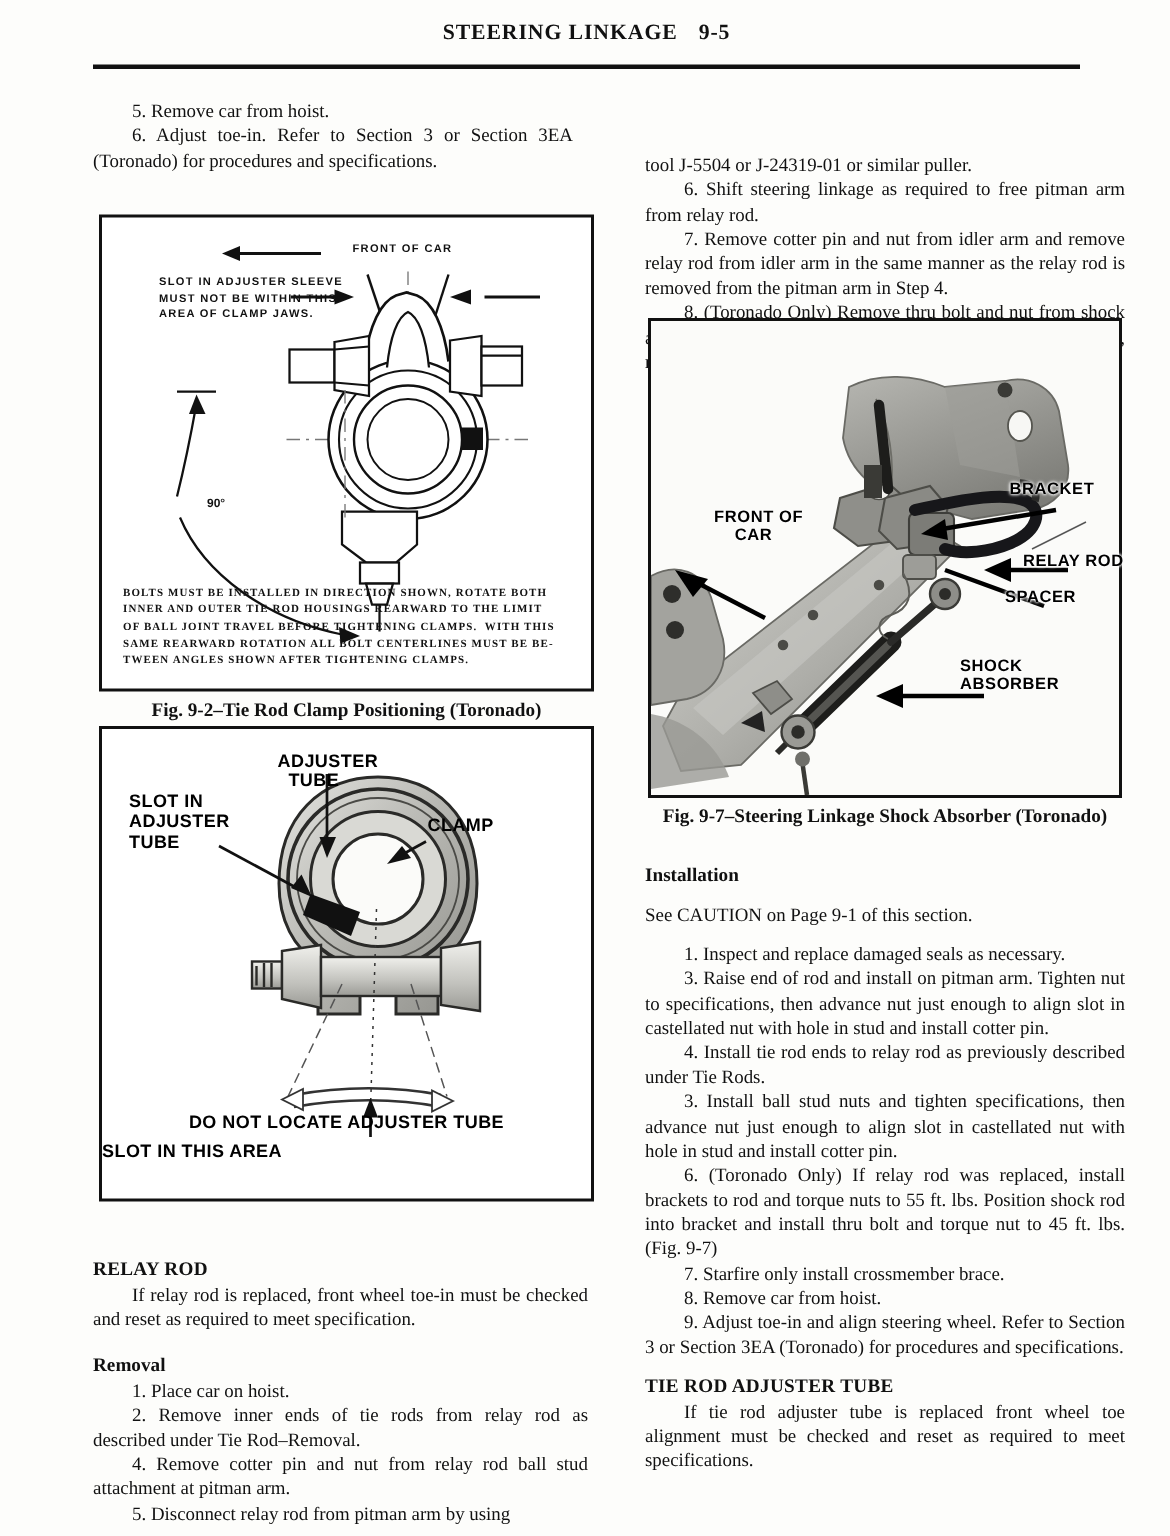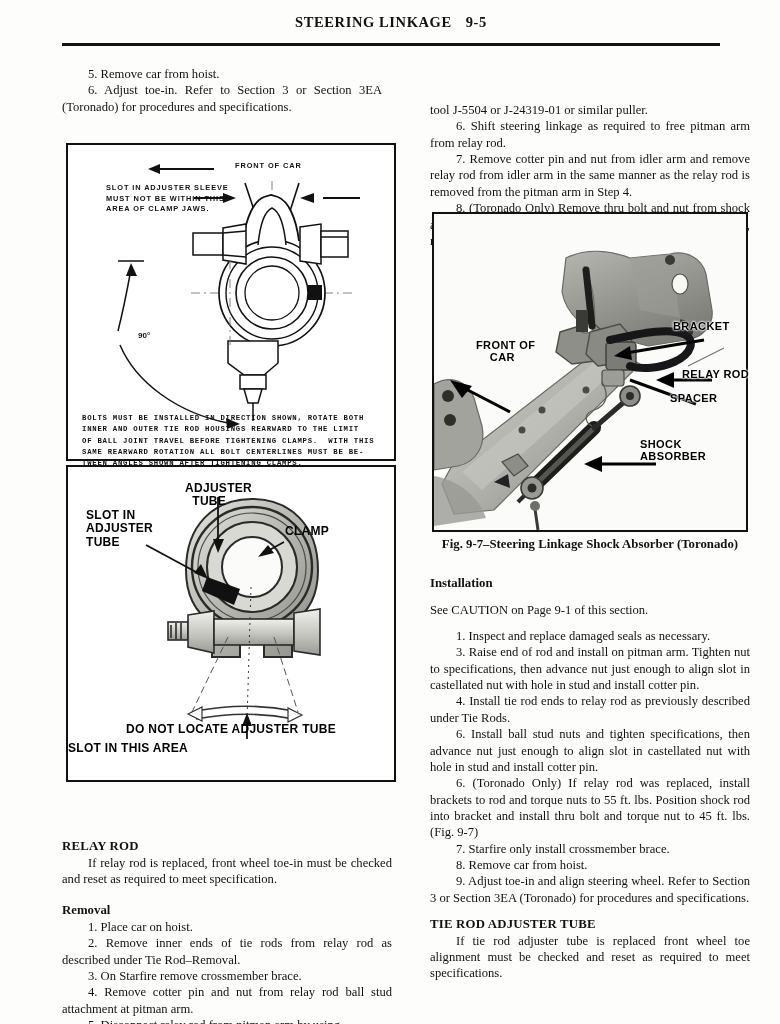--- a/index.html
+++ b/index.html
@@ -82,21 +82,21 @@
     font-family: "Liberation Serif", serif;
     font-weight: bold;
     font-size: 12.8px;
   }
 
   
   #fig95 { left: 66px; top: 143px; width: 330px; height: 318px; }
   #fig95cap { left: 62px; top: 466px; width: 338px; }
 
   
-  #fig96 { left: 66px; top: 465px; width: 330px; height: 317px; }
+  #fig96 { left: 66px; top: 484px; width: 330px; height: 317px; }
   #fig96cap { left: 62px; top: 810px; width: 338px; }
 
   
   #fig97 { left: 432px; top: 212px; width: 316px; height: 320px; }
   #fig97cap { left: 424px; top: 537px; width: 332px; }
 
   
   .lbl {
     position: absolute;
     font-family: "Liberation Sans", sans-serif;
@@ -123,28 +123,27 @@
     font-family: "Liberation Sans", sans-serif;
     font-weight: bold;
     font-size: 12px;
     letter-spacing: 0.3px;
     line-height: 1.12;
     color: #000;
     white-space: pre;
   }
   .notebox {
     position: absolute;
-    font-family: Liberation Mono, monospace;
+    font-family: Liberation Serif, serif;
     font-weight: bold;
     font-size: 7.3px;
     letter-spacing: 0.75px;
     line-height: 1.55;
     color: #111;
     white-space: pre;
-    margin-top: 24px;
   }
   .angle-lbl {
     position: absolute;
     font-family: "Liberation Sans", sans-serif;
     font-weight: bold;
     font-size: 8px;
     color: #111;
   }
   svg { display: block; }
   .fig-svg { position: absolute; left: 0; top: 0; }
@@ -445,35 +444,34 @@
   <div class="figcap" id="fig97cap">Fig. 9-7–Steering Linkage Shock Absorber (Toronado)</div>
 
   <div class="col" style="left:430px; top:575px; width:320px;">
     <h3 class="sec">Installation</h3>
     <div class="spacer-sm"></div>
     <p>See CAUTION on Page 9-1 of this section.</p>
     <div class="spacer-sm"></div>
     <p class="ind">1. Inspect and replace damaged seals as necessary.</p>
     <p class="ind">3. Raise end of rod and install on pitman arm. Tighten nut to specifications, then advance nut just enough to align slot in castellated nut with hole in stud and install cotter pin.</p>
     <p class="ind">4. Install tie rod ends to relay rod as previously described under Tie Rods.</p>
-    <p class="ind">6. Install ball stud nuts and tighten specifications, then advance nut just enough to align slot in castellated nut with hole in stud and install cotter pin.</p>
+    <p class="ind">3. Install ball stud nuts and tighten specifications, then advance nut just enough to align slot in castellated nut with hole in stud and install cotter pin.</p>
     <p class="ind">6. (Toronado Only) If relay rod was replaced, install brackets to rod and torque nuts to 55 ft. lbs. Position shock rod into bracket and install thru bolt and torque nut to 45 ft. lbs. (Fig. 9-7)</p>
     <p class="ind">7. Starfire only install crossmember brace.</p>
     <p class="ind">8. Remove car from hoist.</p>
     <p class="ind">9. Adjust toe-in and align steering wheel. Refer to Section 3 or Section 3EA (Toronado) for procedures and specifications.</p>
     <div class="spacer-sm"></div>
     <h3 class="sec caps">TIE ROD ADJUSTER TUBE</h3>
     <p class="ind">If tie rod adjuster tube is replaced front wheel toe alignment must be checked and reset as required to meet specifications.</p>
   </div>
 
   <div class="col" style="left:62px; top:838px; width:330px;">
     <h3 class="sec caps">RELAY ROD</h3>
     <p class="ind">If relay rod is replaced, front wheel toe-in must be checked and reset as required to meet specification.</p>
     <div class="spacer-md"></div>
     <h3 class="sec">Removal</h3>
     <p class="ind">1. Place car on hoist.</p>
     <p class="ind">2. Remove inner ends of tie rods from relay rod as described under Tie Rod–Removal.</p>
-    <p class="ind">3. On Starfire remove crossmember brace.</p>
     <p class="ind">4. Remove cotter pin and nut from relay rod ball stud attachment at pitman arm.</p>
     <p class="ind">5. Disconnect relay rod from pitman arm by using</p>
   </div>
 
 </div>
 
 </body></html>

